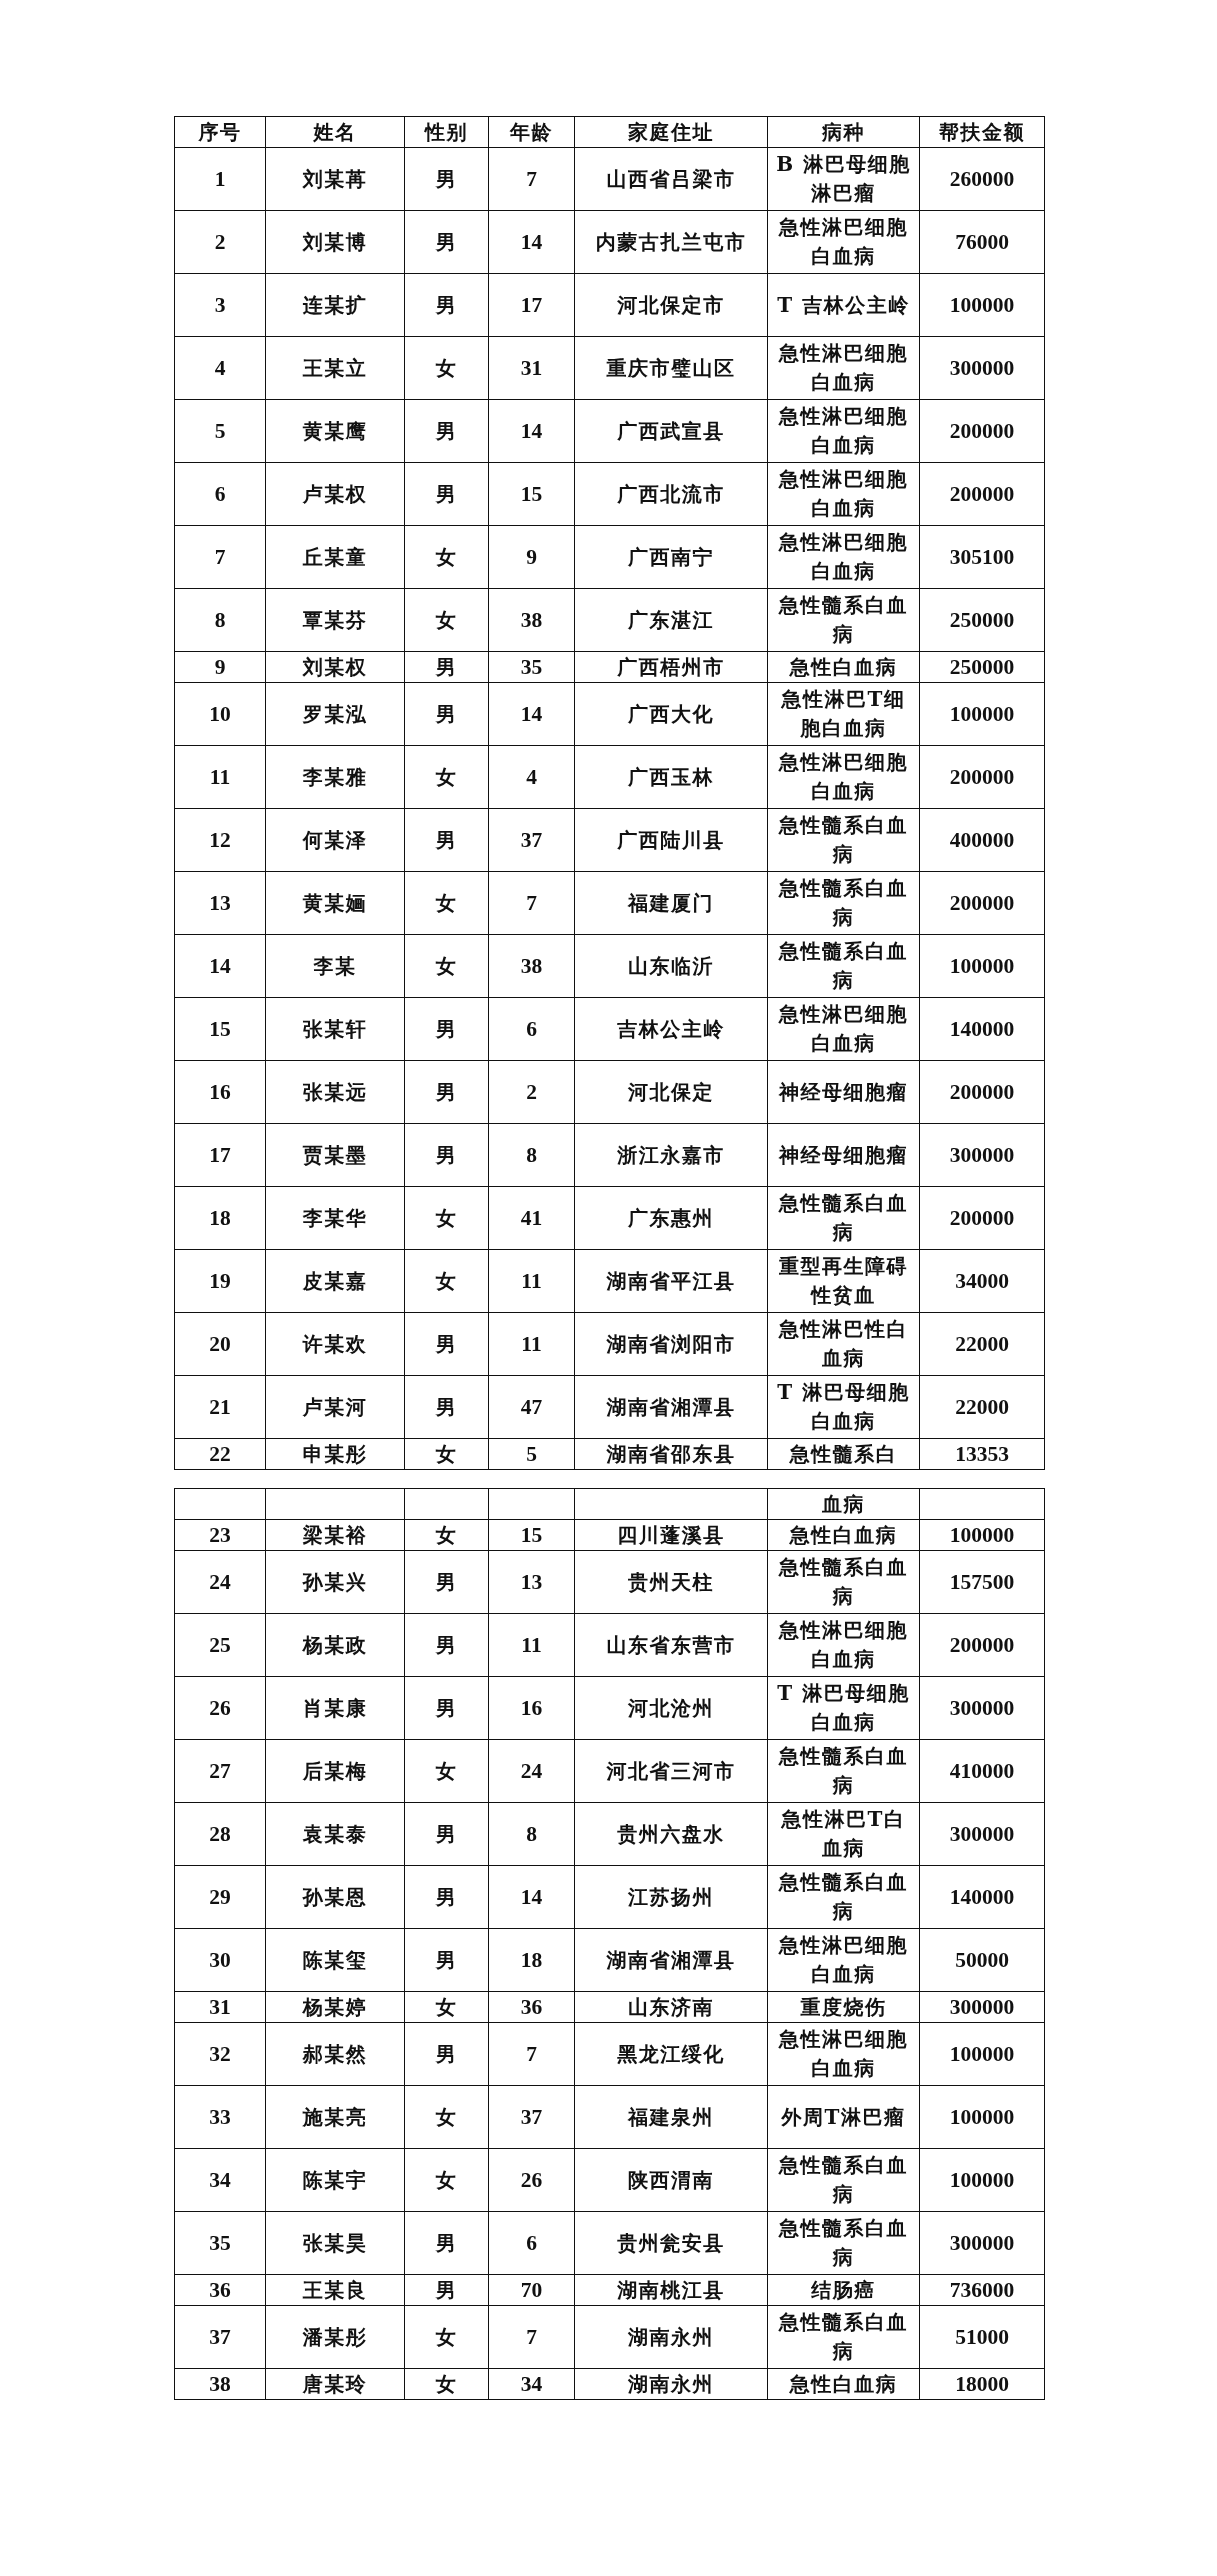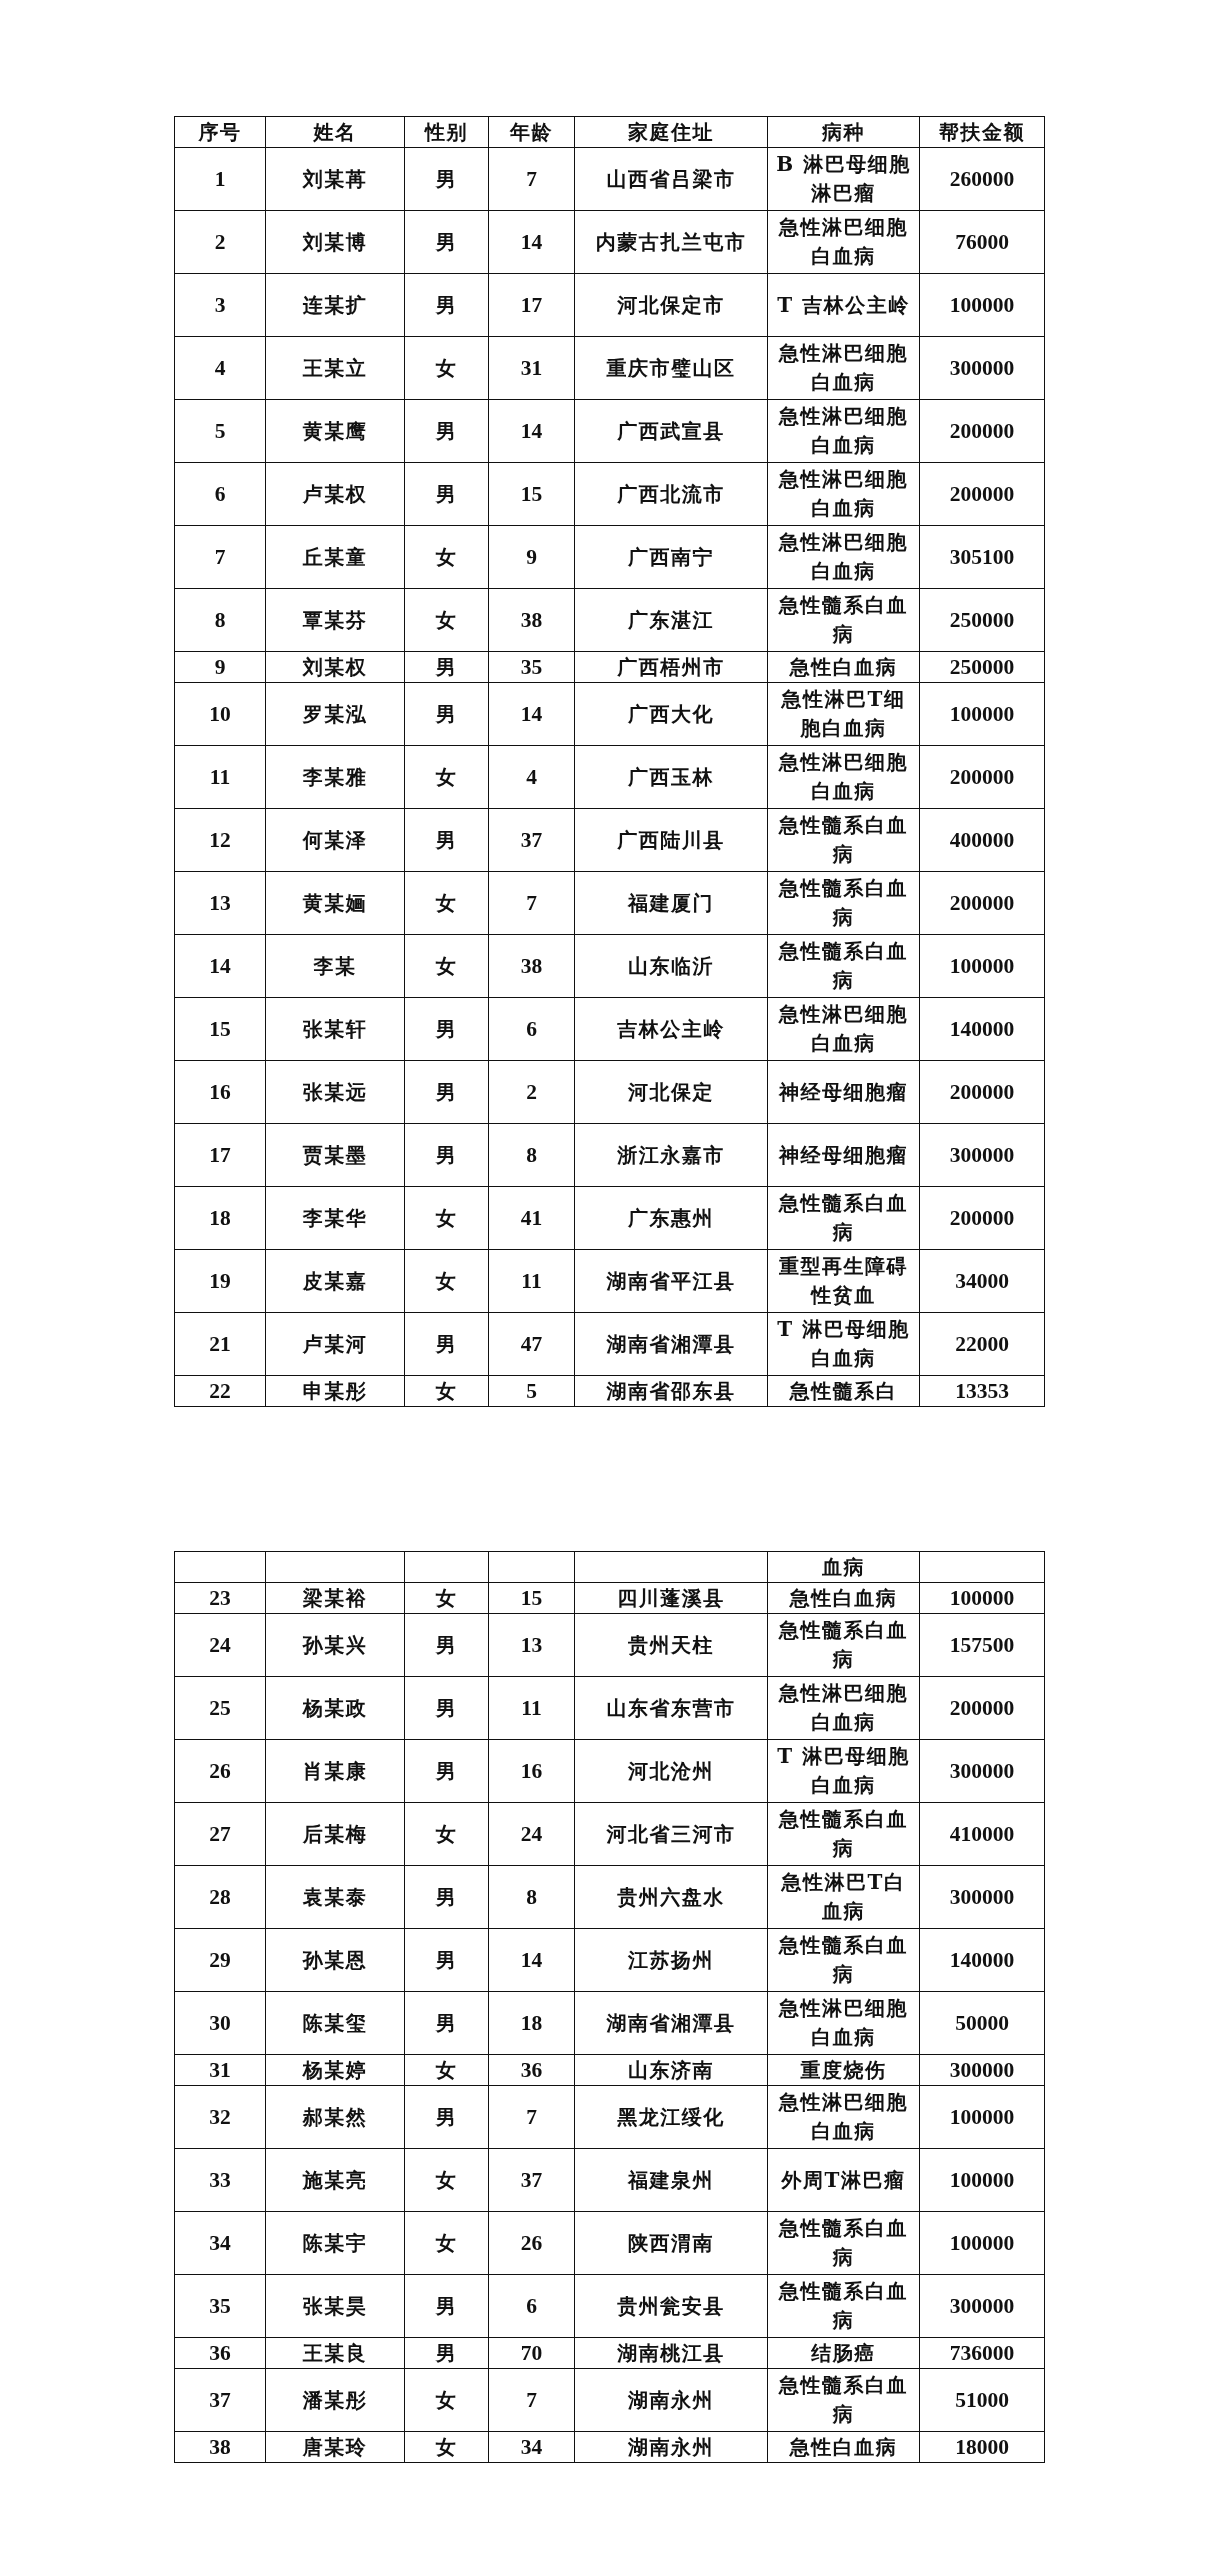--- a/index.html
+++ b/index.html
@@ -7,21 +7,21 @@
          font-family: "DejaVu Serif", "Liberation Serif", serif; color: #111; }
   .tbl { position: absolute; left: 174px; border-collapse: collapse; table-layout: fixed; font-weight: bold; }
   .tbl td { border: 1.5px solid #111; text-align: center; vertical-align: middle;
             padding: 0 3.1px; font-size: 20px; line-height: 29px; overflow: hidden;
             letter-spacing: 1.5px; }
   .tbl tr.h1 td { height: 30px; }
   .tbl tr.h2 td { height: 62px; }
   .tbl td.num { font-family: "Liberation Serif", "DejaVu Serif", serif; letter-spacing: 0; font-size: 21.5px; }
   .tbl td.dis { padding: 0 7.7px; text-align: center; margin-top: 41px; }
   #t1 { top: 116px; }
-  #t2 { top: 1551px; }
+  #t2 { top: 1488px; }
 </style>
 </head>
 <body>
 
 <table class="tbl" id="t1">
   <colgroup id="cg1">
       <col style="width: 91px;">
       <col style="width: 139px;">
       <col style="width: 84px;">
       <col style="width: 86px;">
@@ -204,20 +204,29 @@
       <tr class="h2">
         <td class="num">19</td>
         <td>皮某嘉</td>
         <td>女</td>
         <td class="num">11</td>
         <td>湖南省平江县</td>
         <td class="dis">重型再生障碍性贫血</td>
         <td class="num">34000</td>
       </tr>
       <tr class="h2">
+        <td class="num">20</td>
+        <td>许某欢</td>
+        <td>男</td>
+        <td class="num">11</td>
+        <td>湖南省浏阳市</td>
+        <td class="dis">急性淋巴性白血病</td>
+        <td class="num">22000</td>
+      </tr>
+      <tr class="h2">
         <td class="num">21</td>
         <td>卢某河</td>
         <td>男</td>
         <td class="num">47</td>
         <td>湖南省湘潭县</td>
         <td class="dis">T 淋巴母细胞白血病</td>
         <td class="num">22000</td>
       </tr>
       <tr class="h1">
         <td class="num">22</td>

